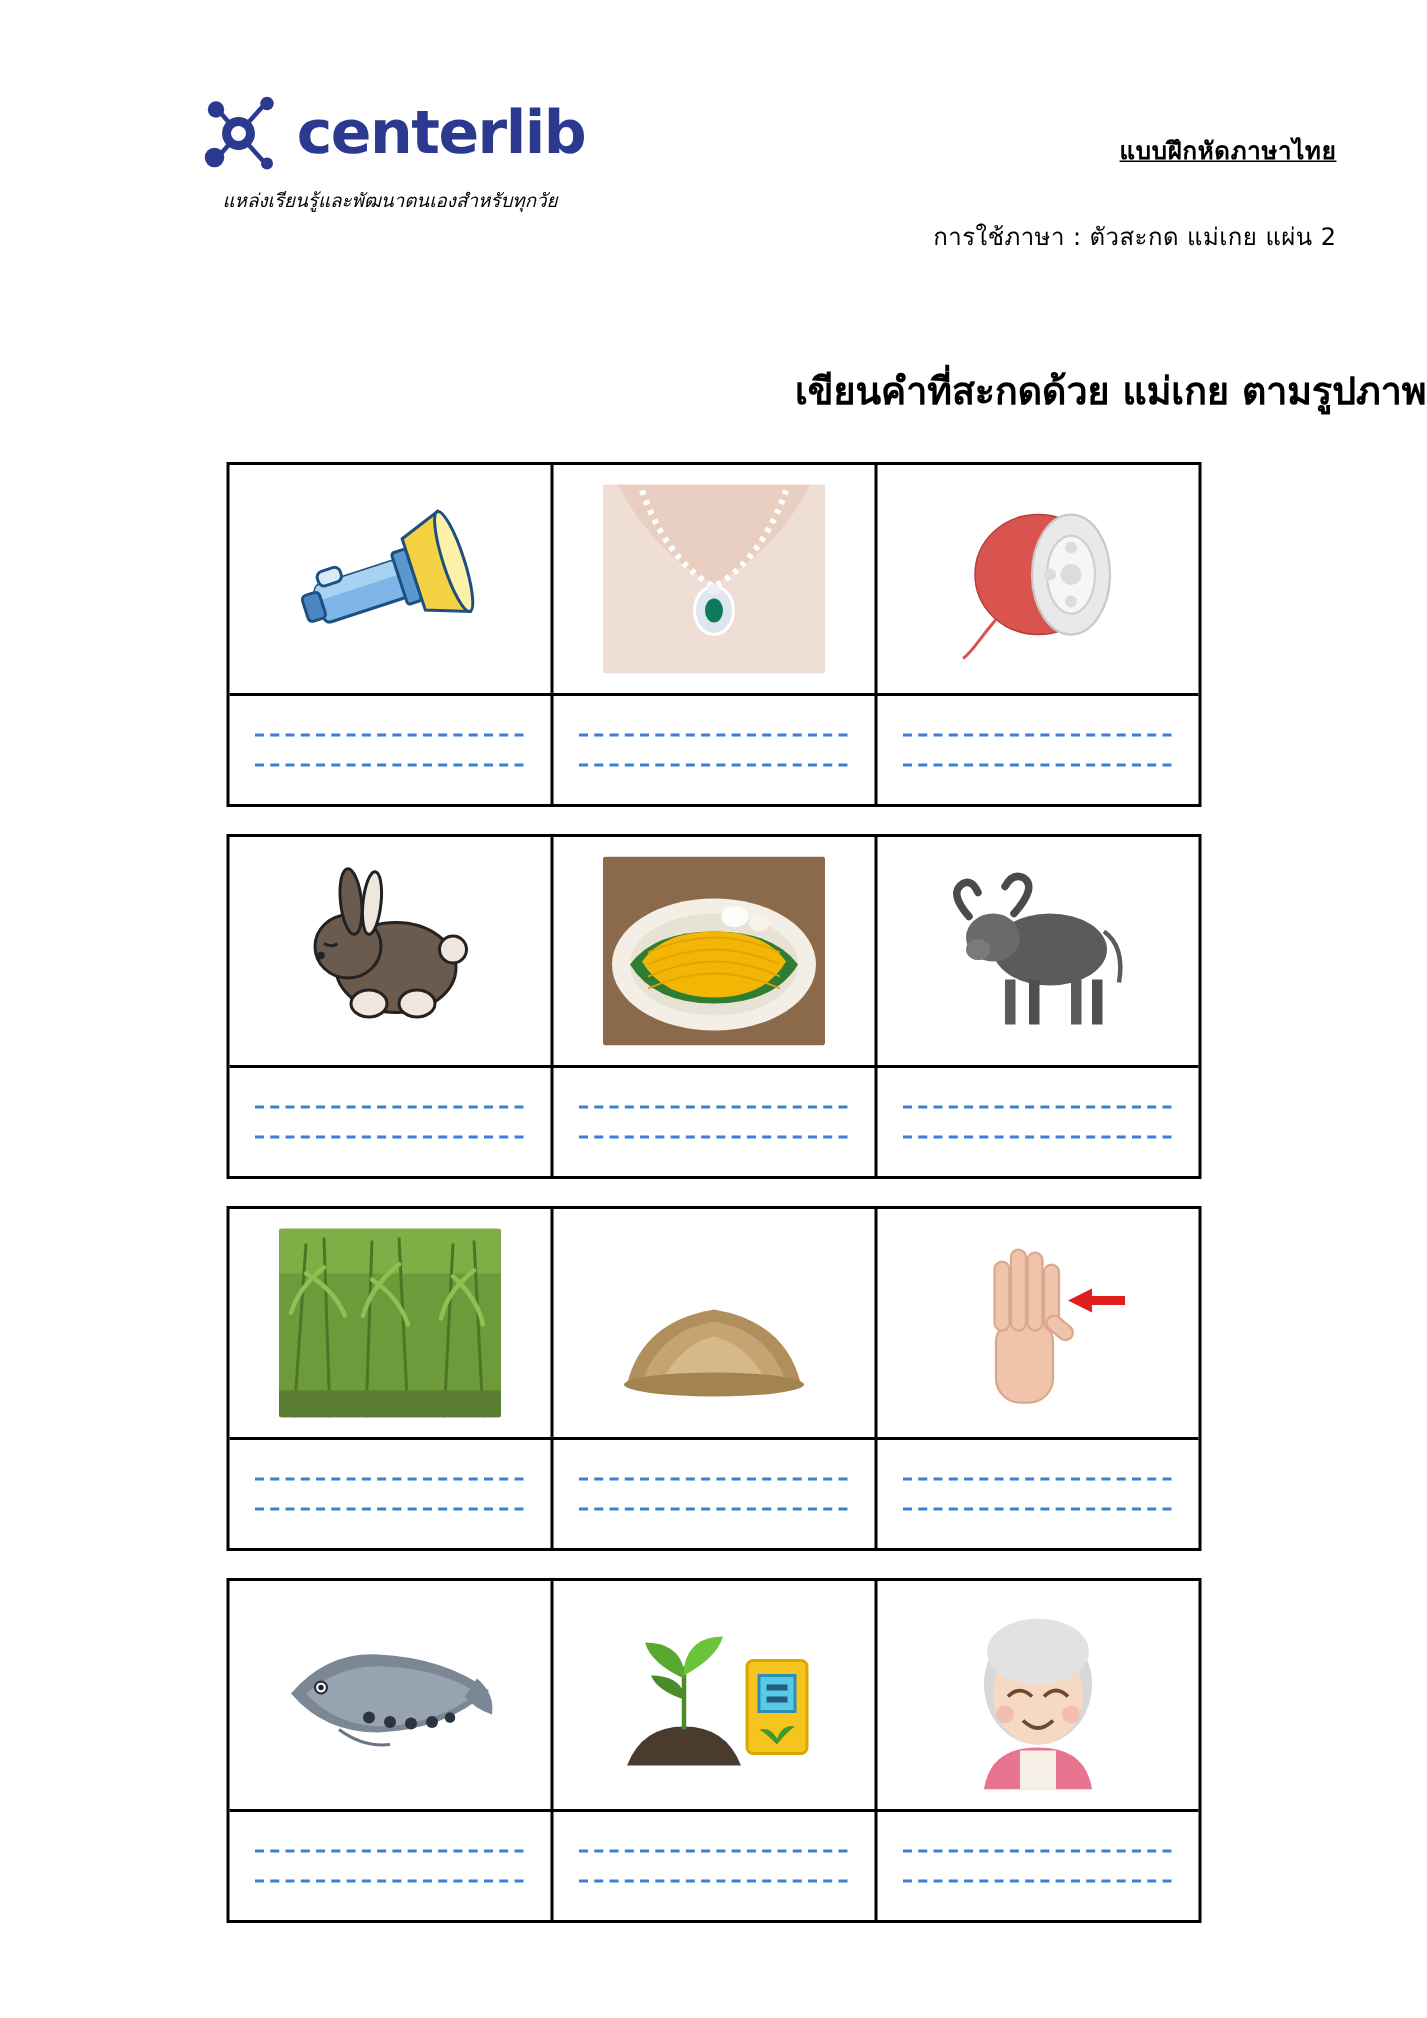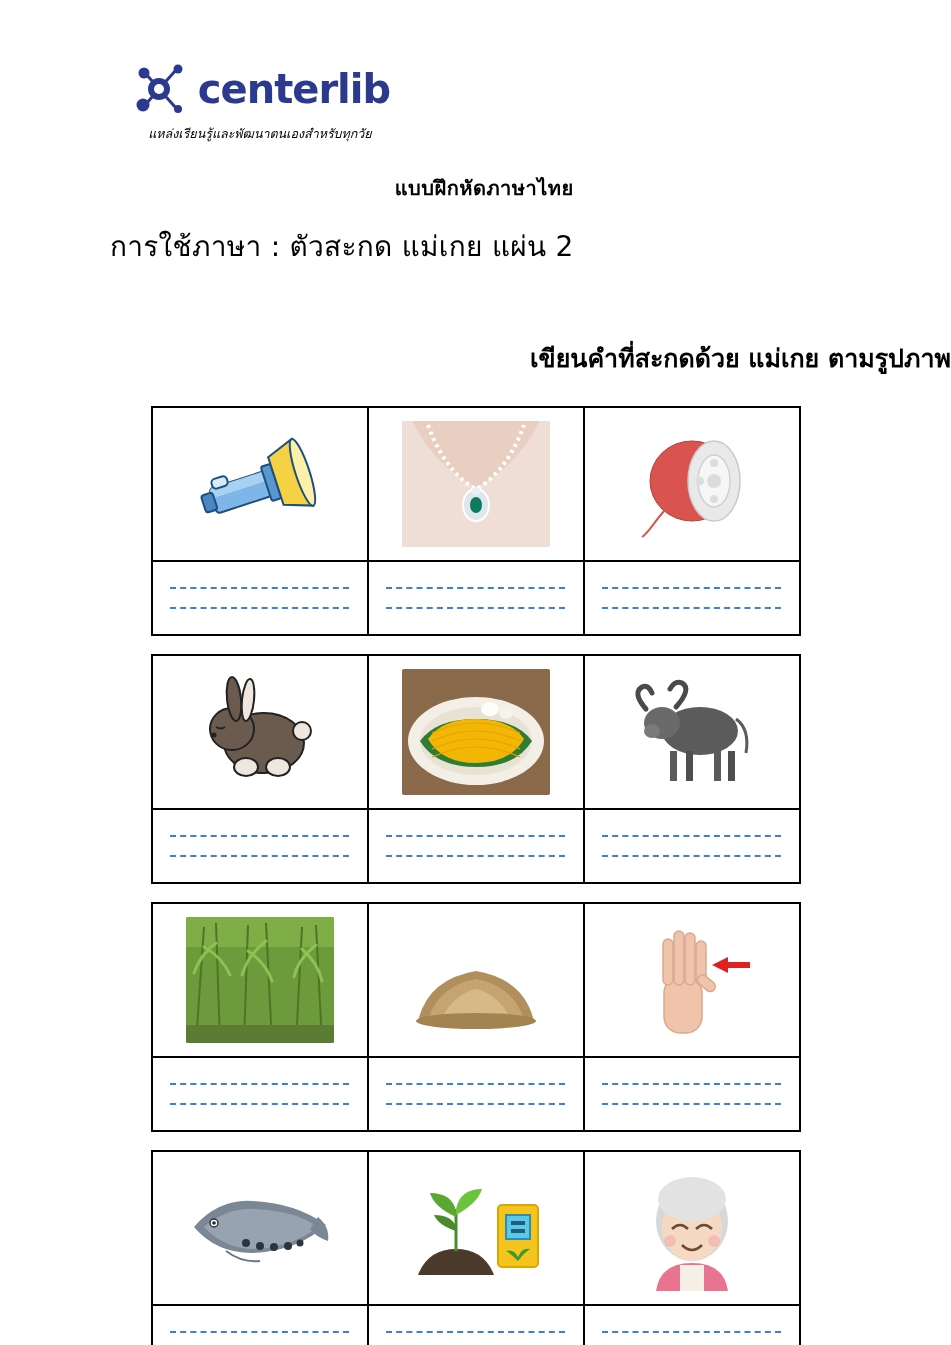--- a/index.html
+++ b/index.html
@@ -13,23 +13,22 @@
     font-family: "DejaVu Sans", "Liberation Sans", sans-serif;
     color: #000000;
     position: relative;
     overflow: hidden;
   }
 
   
   .header {
     display: flex;
     align-items: flex-start;
-    padding: 60px 35px 0 110px;
+    padding: 60px 50px 0 110px;
     justify-content: space-between;
-    flex-direction: column;
   }
   .logo-block {
     display: flex;
     flex-direction: column;
     align-items: center;
     width: 300px;
   }
   .logo-row {
     display: flex;
     align-items: center;
@@ -53,27 +52,28 @@
     color: #000000;
     letter-spacing: 0px;
     font-style: italic;
   }
   .title-block {
     text-align: right;
     padding-top: 28px;
     margin-right: 10px;
   }
   .doc-title {
-    font-size: 20px;
+    font-size: 16px;
     font-weight: bold;
     letter-spacing: 0.5px;
-    margin-bottom: 20px;
+    margin-bottom: 32px;
+    text-decoration: underline;
   }
   .doc-subtitle {
-    font-size: 28px;
+    font-size: 16px;
     letter-spacing: 0.3px;
   }
 
   
   .instruction {
     margin: 70px 0 0 135px;
     font-size: 25px;
     font-weight: 600;
     text-align: right;
   }

